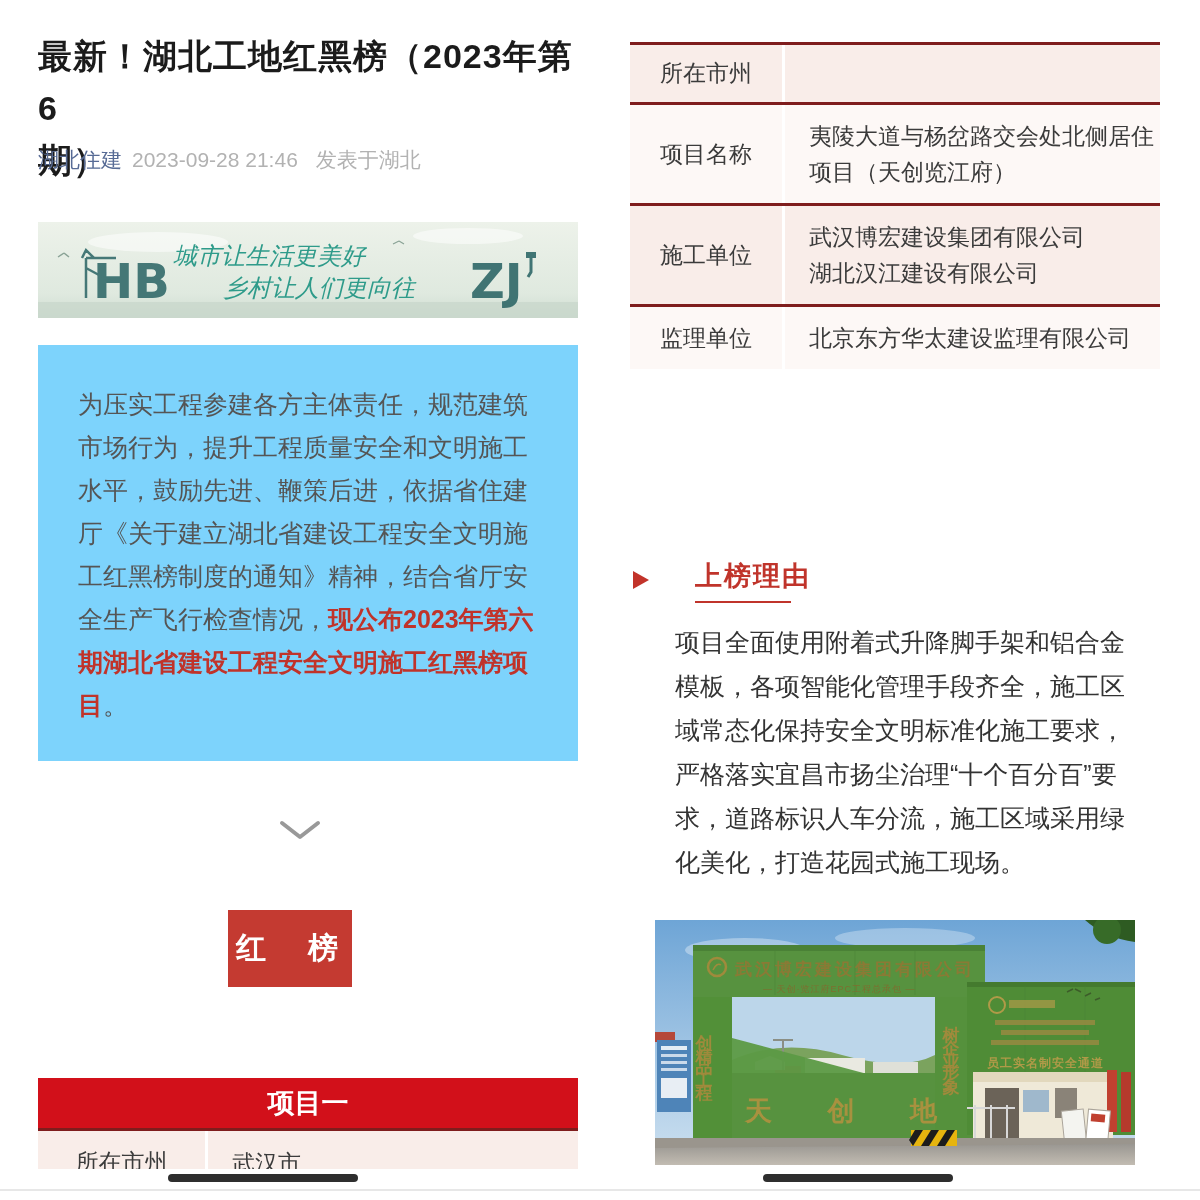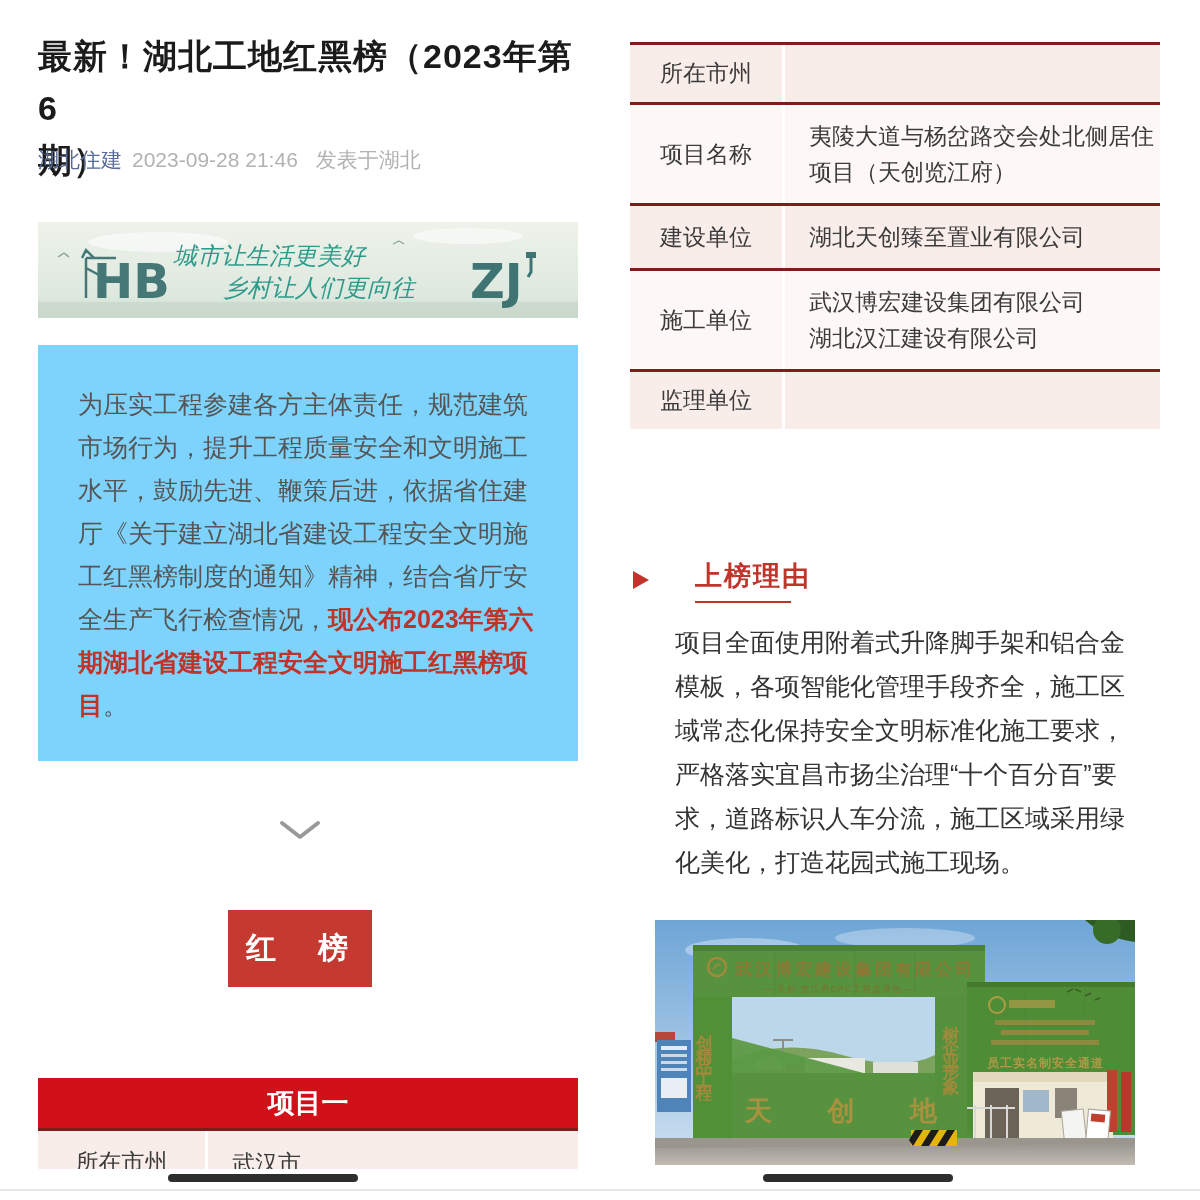--- a/index.html
+++ b/index.html
@@ -27,21 +27,21 @@
     left:38px;top:345px;width:460px;
     background:#7dd3fc;padding:38px 40px 34px 40px;
     font-size:25px;line-height:43px;color:#555555;
     white-space:pre-line;text-align:justify;
   }
   .intro-red{color:#c0332a;font-weight:bold;}
 
   .chevron{left:278px;top:818px;width:44px;height:24px;cursor:pointer;}
 
   .red-btn{
-    left:228px;top:910px;width:144px;height:77px;
+    left:228px;top:910px;width:124px;height:77px;
     background:#c43a31;color:#ffffff;font-size:30px;font-weight:bold;
     display:flex;align-items:center;justify-content:center;
     letter-spacing:6px;cursor:pointer;
   }
 
   
   .info-table{background:#ffffff;}
   .info-table .thead{
     background:#d2101a;color:#ffffff;text-align:center;
     font-size:27px;font-weight:bold;height:48px;line-height:48px;
@@ -164,30 +164,27 @@
   <div id="p4-rows">
       <div class="trow">
         <div class="tlabel">所在市州</div>
       </div>
       <div class="trow">
         <div class="tlabel">项目名称</div>
         <div class="tvalue">夷陵大道与杨岔路交会处北侧居住
 项目（天创览江府）</div>
       </div>
       <div class="trow">
-        <div class="tlabel">建设单位</div>
-        <div class="tvalue">湖北天创臻至置业有限公司</div>
-      </div>
-      <div class="trow">
         <div class="tlabel">施工单位</div>
         <div class="tvalue">武汉博宏建设集团有限公司
 湖北汉江建设有限公司</div>
       </div>
       <div class="trow">
         <div class="tlabel">监理单位</div>
+        <div class="tvalue">北京东方华太建设监理有限公司</div>
       </div>
     </div>
 </div>
 
 <div class="abs reason-marker"></div>
 <div class="abs reason-title">上榜理由</div>
 <div class="abs reason-underline"></div>
 <div class="abs reason-body">项目全面使用附着式升降脚手架和铝合金
 模板，各项智能化管理手段齐全，施工区
 域常态化保持安全文明标准化施工要求，

